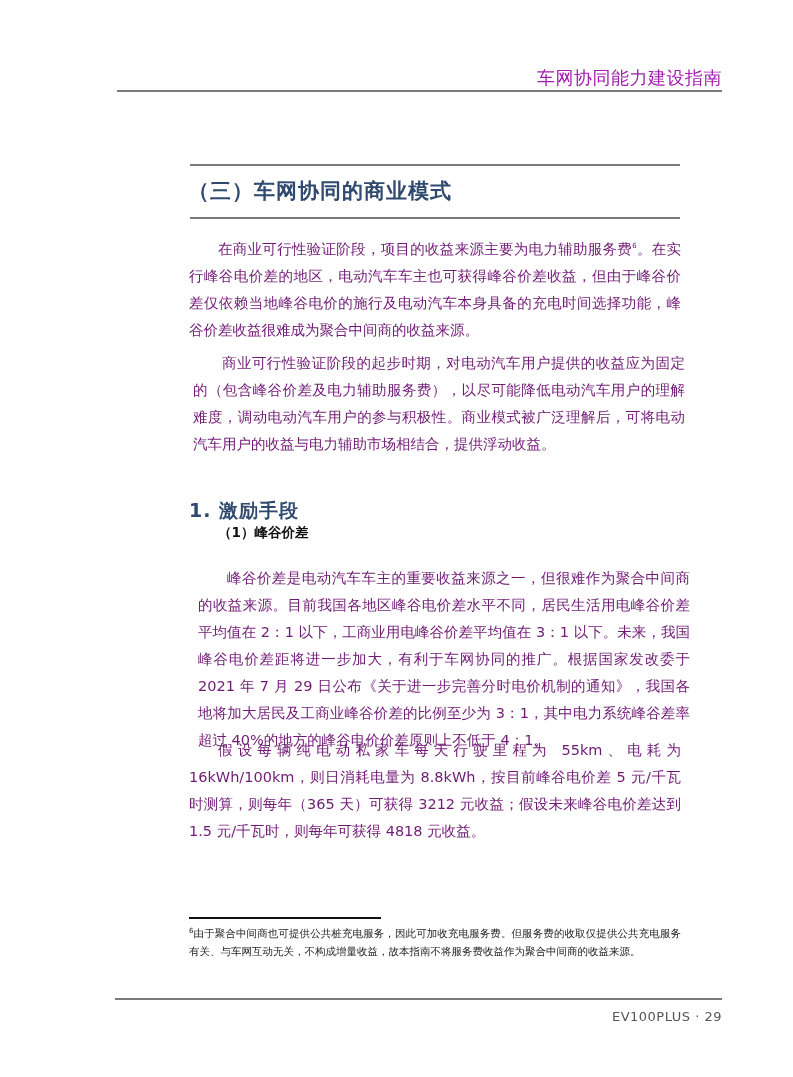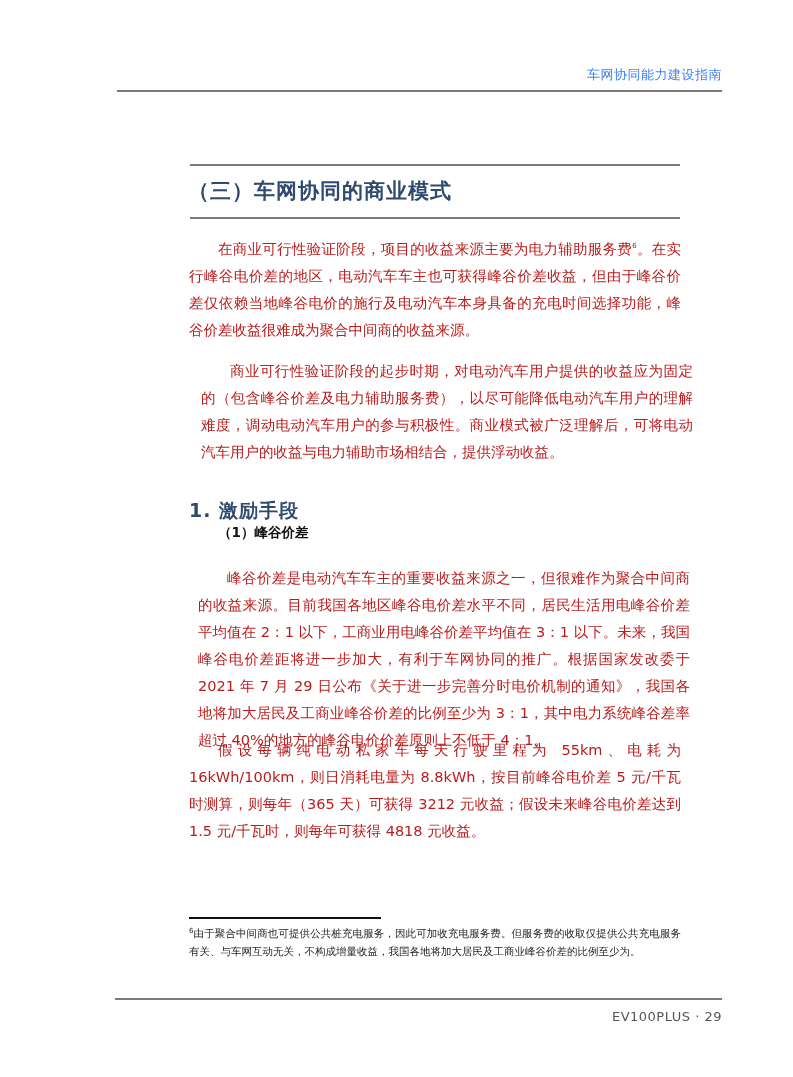--- a/index.html
+++ b/index.html
@@ -12,22 +12,22 @@
     height: 1077px;
     position: relative;
     overflow: hidden;
     font-family: "DejaVu Sans", "Liberation Sans", sans-serif;
     color: #1e1e1e;
   }
   .page-header-text {
     position: absolute;
     right: 71px;
     top: 66px;
-    font-size: 13px;
-    color: #3b82f6;
+    font-size: 18px;
+    color: #a21caf;
     letter-spacing: 0.5px;
   }
   .page-header-rule {
     position: absolute;
     left: 117px;
     top: 90px;
     width: 605px;
     height: 2px;
     background: #7a7a7a;
   }
@@ -58,21 +58,21 @@
     white-space: nowrap;
   }
   .body-text {
     position: absolute;
     left: 189px;
     width: 492px;
     font-size: 14.5px;
     line-height: 27px;
     text-align: justify;
     text-indent: 29px;
-    color: #b91c1c;
+    color: #701a75;
   }
   #para1 { top: 236px; }
   #para2 { top: 346px; }
   .subsection-title {
     position: absolute;
     left: 189px;
     top: 498px;
     font-size: 19px;
     color: #2f4a6e;
     letter-spacing: 1px;
@@ -136,25 +136,25 @@
 
 <div class="page-header-text">车网协同能力建设指南</div>
 <div class="page-header-rule"></div>
 
 <div class="section-rule-top"></div>
 <h2 class="section-title" style="margin:0">（三）车网协同的商业模式</h2>
 <div class="section-rule-bottom"></div>
 
 <p class="body-text" id="para1" style="margin:0"><span>在商业可行性验证阶段，项目的收益来源主要为电力辅助服务费</span><sup>6</sup><span>。在实行峰谷电价差的地区，电动汽车车主也可获得峰谷价差收益，但由于峰谷价差仅依赖当地峰谷电价的施行及电动汽车本身具备的充电时间选择功能，峰谷价差收益很难成为聚合中间商的收益来源。</span></p>
 
-<p class="body-text" id="para2" style="margin:12px">商业可行性验证阶段的起步时期，对电动汽车用户提供的收益应为固定的（包含峰谷价差及电力辅助服务费），以尽可能降低电动汽车用户的理解难度，调动电动汽车用户的参与积极性。商业模式被广泛理解后，可将电动汽车用户的收益与电力辅助市场相结合，提供浮动收益。</p>
+<p class="body-text" id="para2" style="margin:4px">商业可行性验证阶段的起步时期，对电动汽车用户提供的收益应为固定的（包含峰谷价差及电力辅助服务费），以尽可能降低电动汽车用户的理解难度，调动电动汽车用户的参与积极性。商业模式被广泛理解后，可将电动汽车用户的收益与电力辅助市场相结合，提供浮动收益。</p>
 
 <h3 class="subsection-title" style="margin:0">1. 激励手段</h3>
 <h4 class="sub-subsection-title" style="margin:0">（1）峰谷价差</h4>
 
 <p class="body-text" id="para3" style="margin:9px">峰谷价差是电动汽车车主的重要收益来源之一，但很难作为聚合中间商的收益来源。目前我国各地区峰谷电价差水平不同，居民生活用电峰谷价差平均值在 2：1 以下，工商业用电峰谷价差平均值在 3：1 以下。未来，我国峰谷电价差距将进一步加大，有利于车网协同的推广。根据国家发改委于 2021 年 7 月 29 日公布《关于进一步完善分时电价机制的通知》，我国各地将加大居民及工商业峰谷价差的比例至少为 3：1，其中电力系统峰谷差率超过 40%的地方的峰谷电价价差原则上不低于 4：1。</p>
 <p class="body-text" id="para4" style="margin:0">假设每辆纯电动私家车每天行驶里程为 55km、电耗为 16kWh/100km，则日消耗电量为 8.8kWh，按目前峰谷电价差 5 元/千瓦时测算，则每年（365 天）可获得 3212 元收益；假设未来峰谷电价差达到 1.5 元/千瓦时，则每年可获得 4818 元收益。</p>
 
 <div class="footnote-rule"></div>
-<p class="footnote-text" style="margin:0"><sup>6</sup><span>由于聚合中间商也可提供公共桩充电服务，因此可加收充电服务费。但服务费的收取仅提供公共充电服务有关、与车网互动无关，不构成增量收益，我国各地将加大居民及工商业峰谷价差的比例至少为。</span></p>
+<p class="footnote-text" style="margin:0"><sup>6</sup><span>由于聚合中间商也可提供公共桩充电服务，因此可加收充电服务费。但服务费的收取仅提供公共充电服务有关、与车网互动无关，不构成增量收益，故本指南不将服务费收益作为聚合中间商的收益来源。</span></p>
 
 <div class="page-footer-rule"></div>
 <div class="page-footer-text">EV100PLUS · 29</div>
 
 </body></html>

